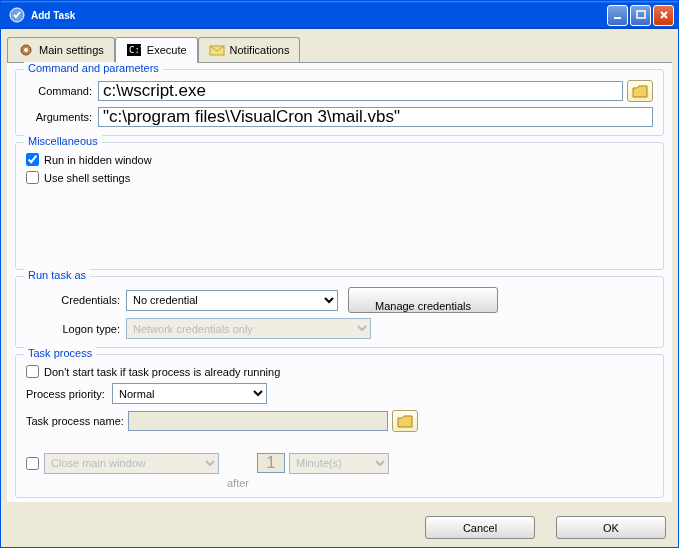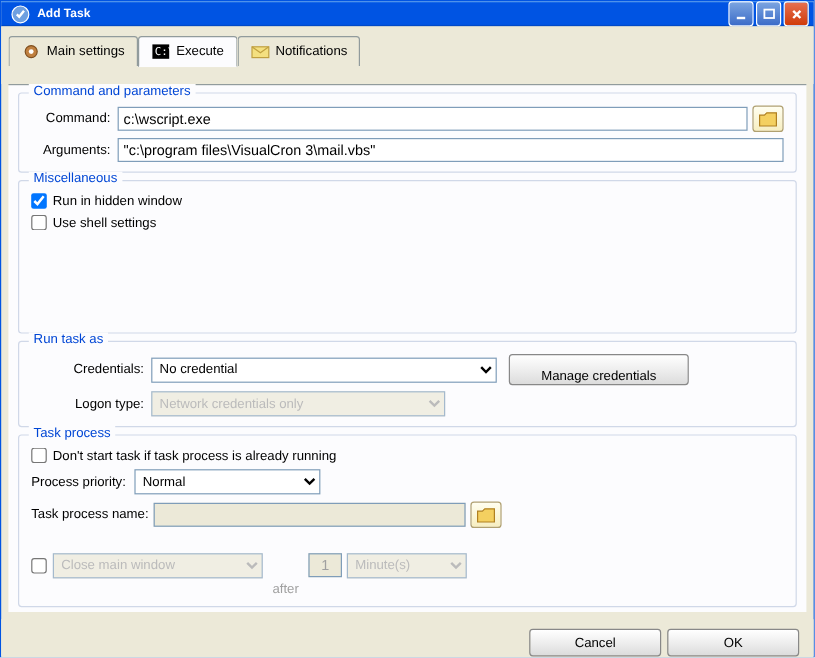--- a/index.html
+++ b/index.html
@@ -9,46 +9,46 @@
 
 .titlebar { height: 30px; background: linear-gradient(to bottom, #3c8cf0 0%, #0054e3 8%, #0054e3 92%, #0040b0 100%); display: flex; align-items: center; padding: 0 4px; }
 .titlebar-icon { width: 16px; height: 16px; margin: 0 4px; }
 .titlebar-text { color: #fff; font-weight: bold; font-size: 10px; flex: 1; padding-left: 2px; }
 .titlebar-buttons { display: flex; gap: 2px; }
 .tbtn { width: 21px; height: 21px; border: 1px solid #fff; border-radius: 3px; display: flex; align-items: center; justify-content: center; cursor: pointer; }
 .tbtn-min, .tbtn-max { background: linear-gradient(to bottom, #7ba4e0, #3c6cc8); }
 .tbtn-close { background: linear-gradient(to bottom, #e67051, #d03b0a); }
 .tbtn svg { width: 12px; height: 12px; }
 
-.tabs { display: flex; padding: 8px 6px 15px 6px; background: #ece9d8; }
+.tabs { display: flex; padding: 8px 6px 0 6px; background: #ece9d8; }
 .tab { padding: 4px 10px; border: 1px solid #919b9c; border-bottom: none; background: #ece9d8; display: flex; align-items: center; gap: 5px; cursor: pointer; border-radius: 3px 3px 0 0; margin-right: 0px; position: relative; }
 .tab.active { background: #fcfcfe; border-bottom: 1px solid #fcfcfe; margin-bottom: -1px; z-index: 2; }
 .tab-icon { width: 16px; height: 16px; display: inline-flex; align-items: center; justify-content: center; }
 
 .content { flex: 1; background: #fcfcfe; border-top: 1px solid #919b9c; margin: 0 6px 6px 6px; padding: 6px 8px 4px 8px; display: flex; flex-direction: column; }
 
 .group { border: 1px solid #d0d8e8; border-radius: 3px; padding: 10px 10px 8px 10px; margin-bottom: 6px; position: relative; }
 .group-title { position: absolute; top: -8px; left: 8px; background: #fcfcfe; padding: 0 4px; color: #0046d5; font-size: 11px; }
 
 .row { display: flex; align-items: center; margin-bottom: 5px; }
 .lbl { text-align: left; padding-right: 6px; white-space: nowrap; }
 .lbl-right { text-align: right; padding-right: 6px; white-space: nowrap; }
-.txt { border: 1px solid #7f9db9; padding: 2px 4px; font-family: inherit; font-size: 12px; background: #fff; height: 20px; }
+.txt { border: 1px solid #7f9db9; padding: 2px 4px; font-family: inherit; font-size: 17px; background: #fff; height: 20px; }
 .txt[disabled] { background: #ece9d8; color: #a0a0a0; }
 .sel { border: 1px solid #7f9db9; font-family: inherit; font-size: 11px; background: #fff; height: 21px; padding: 1px 2px; }
 .sel[disabled] { background: #ece9d8; color: #a0a0a0; }
 .chk { margin-right: 5px; width: 13px; height: 13px; }
 
 .folderbtn { width: 26px; height: 22px; border: 1px solid #b0a070; background: linear-gradient(to bottom, #fffef0, #f7eec0); border-radius: 3px; display: inline-flex; align-items: center; justify-content: center; cursor: pointer; margin-left: 4px; }
 .folderbtn[disabled] { background: #ece9d8; border-color: #bbb; cursor: default; }
 .folderbtn svg { width: 16px; height: 13px; }
 
 .btn { height: 23px; border: 1px solid #888; border-radius: 3px; background: linear-gradient(to bottom, #ffffff, #eeeeee, #dcdcdc); font-family: inherit; font-size: 11px; padding: 0 24px; cursor: pointer; }
 
-.dialogbar { padding: 8px 12px; display: flex; justify-content: flex-end; gap: 5px; background: #ece9d8; }
+.dialogbar { padding: 8px 12px; display: flex; justify-content: flex-end; gap: 21px; background: #ece9d8; }
 .dialogbar .btn { min-width: 110px; }
 .disabled-text { color: #a0a0a0; margin-top: 40px; }
 </style>
 </head>
 <body>
 
 <div class="window">
 
   <div class="titlebar">
     <span class="titlebar-icon">
@@ -135,21 +135,21 @@
       <div class="row" style="margin-bottom:0">
         <input type="checkbox" class="chk" style="">
         <span class="lbl">Use shell settings</span>
       </div>
     </div>
 
     <div class="group">
       <span class="group-title">Run task as</span>
       <div class="row">
         <span class="lbl-right" style="width:100px">Credentials:</span>
-        <select class="sel" style="width:288px">
+        <select class="sel" style="width:212px">
           <option>No credential</option>
         </select>
         <button class="btn" style="margin-left:10px;min-width:150px;padding:12px 10px">Manage credentials</button>
       </div>
       <div class="row" style="margin-bottom:0">
         <span class="lbl-right" style="width:100px">Logon type:</span>
         <select class="sel" disabled="" style="width:245px">
           <option>Network credentials only</option>
         </select>
       </div>

